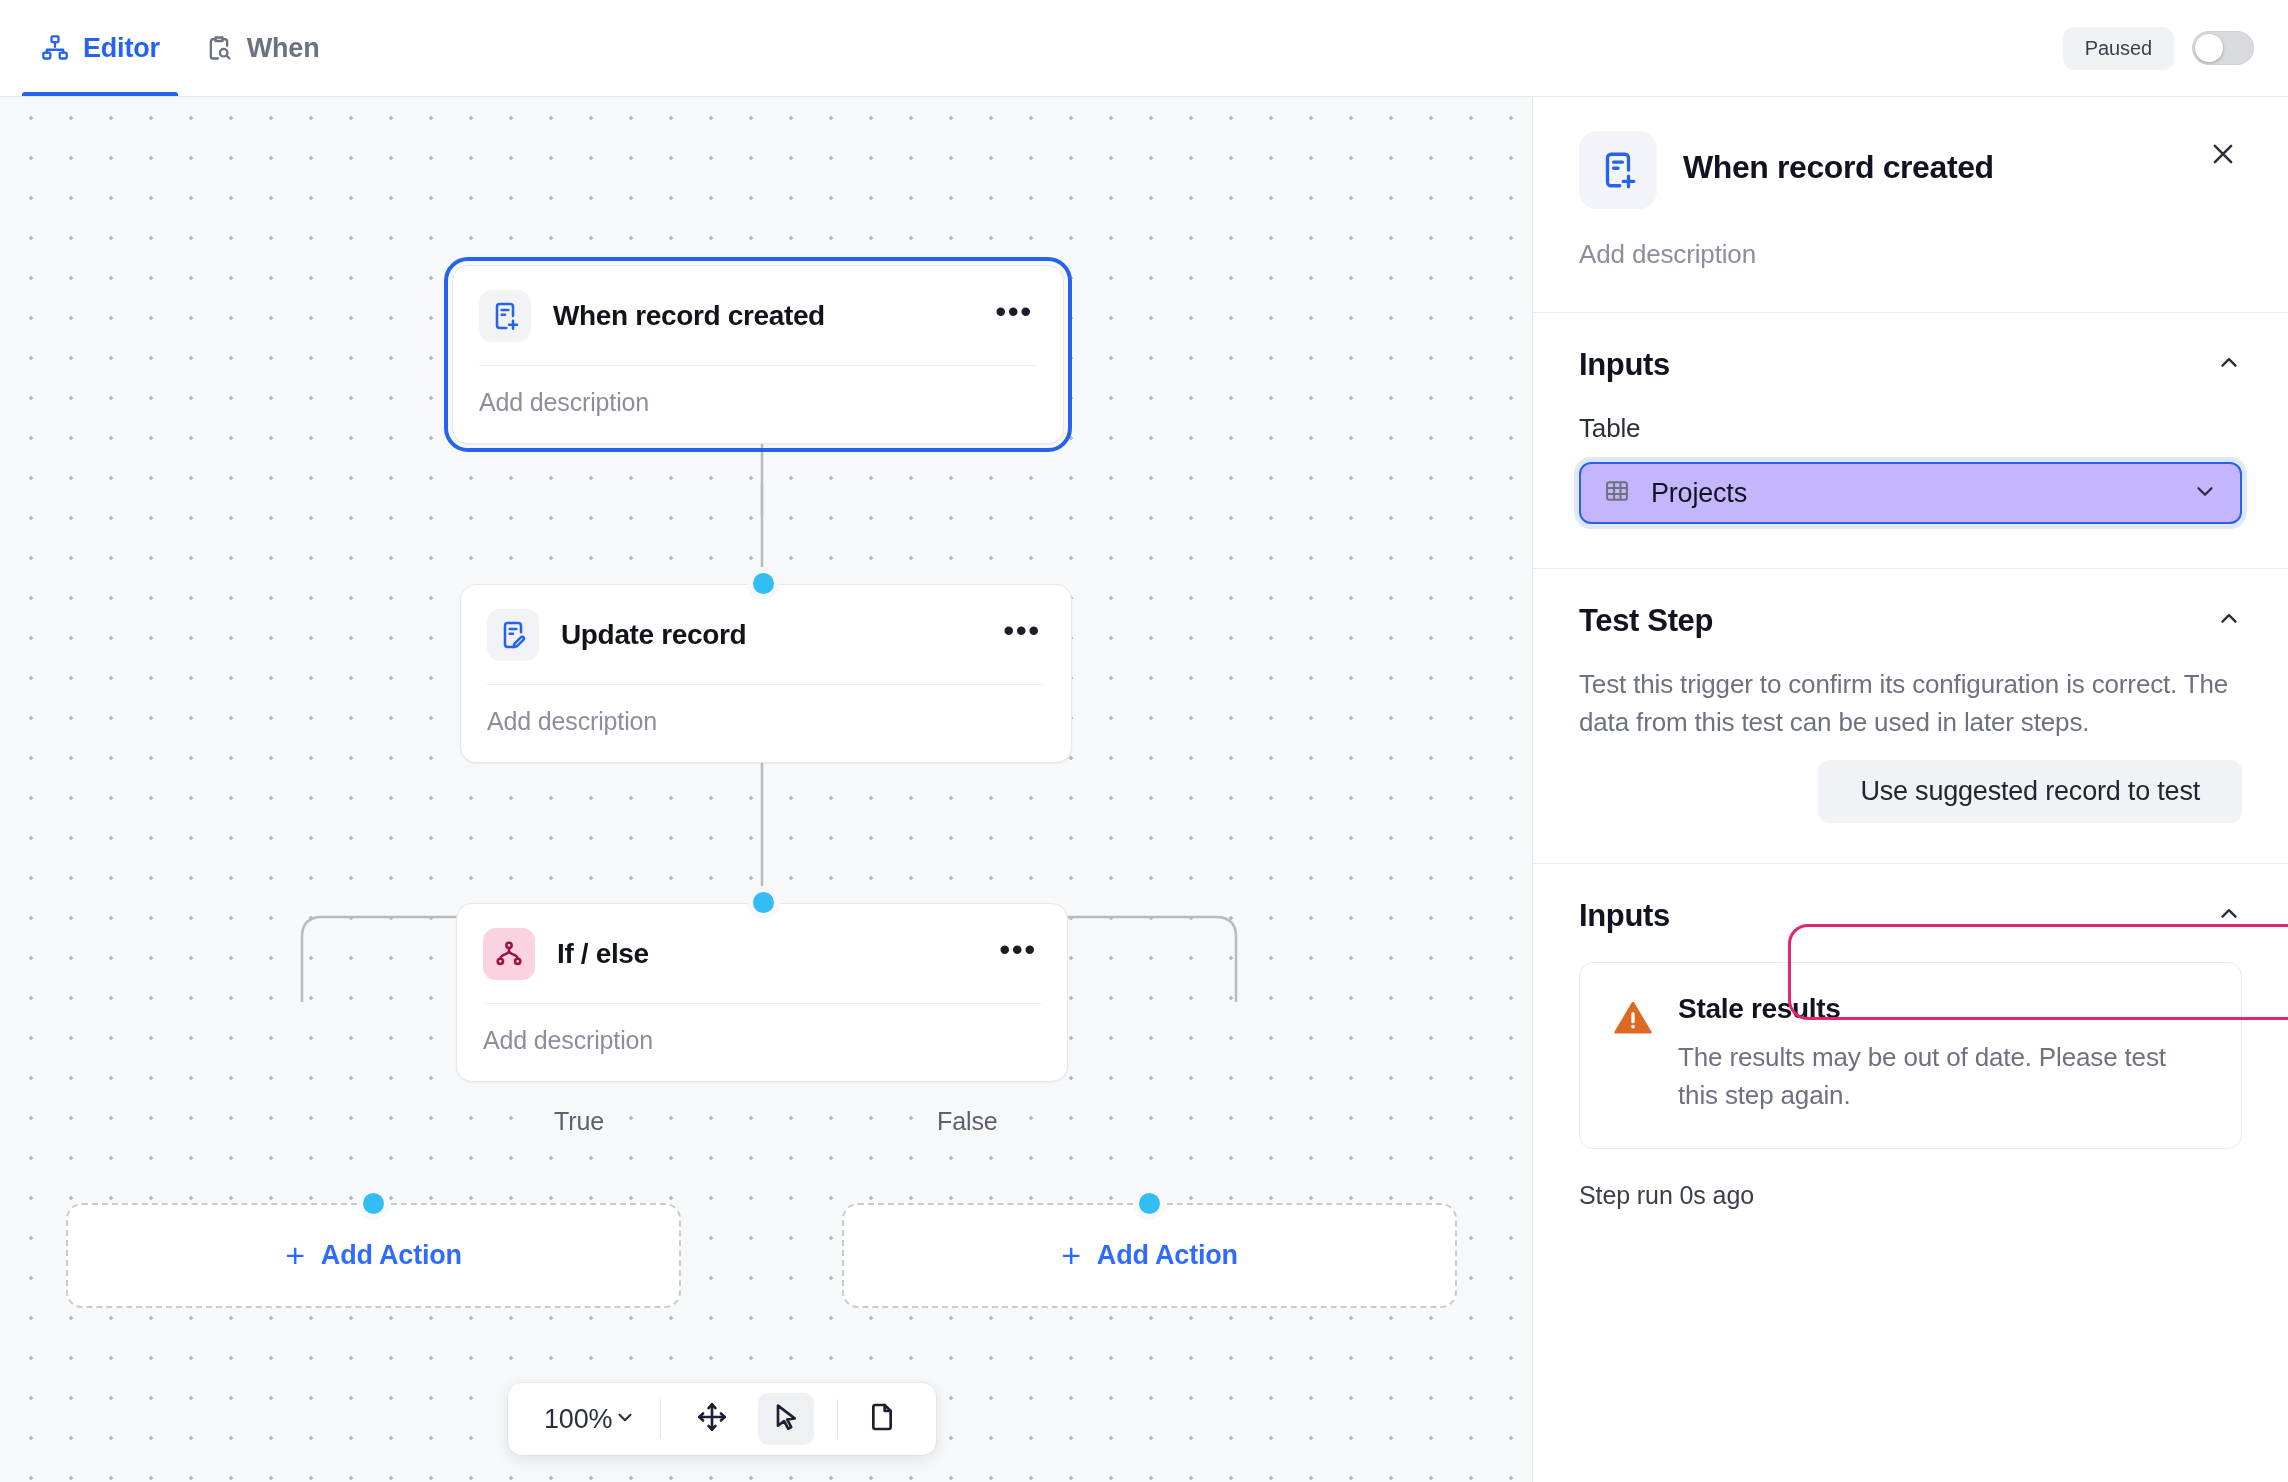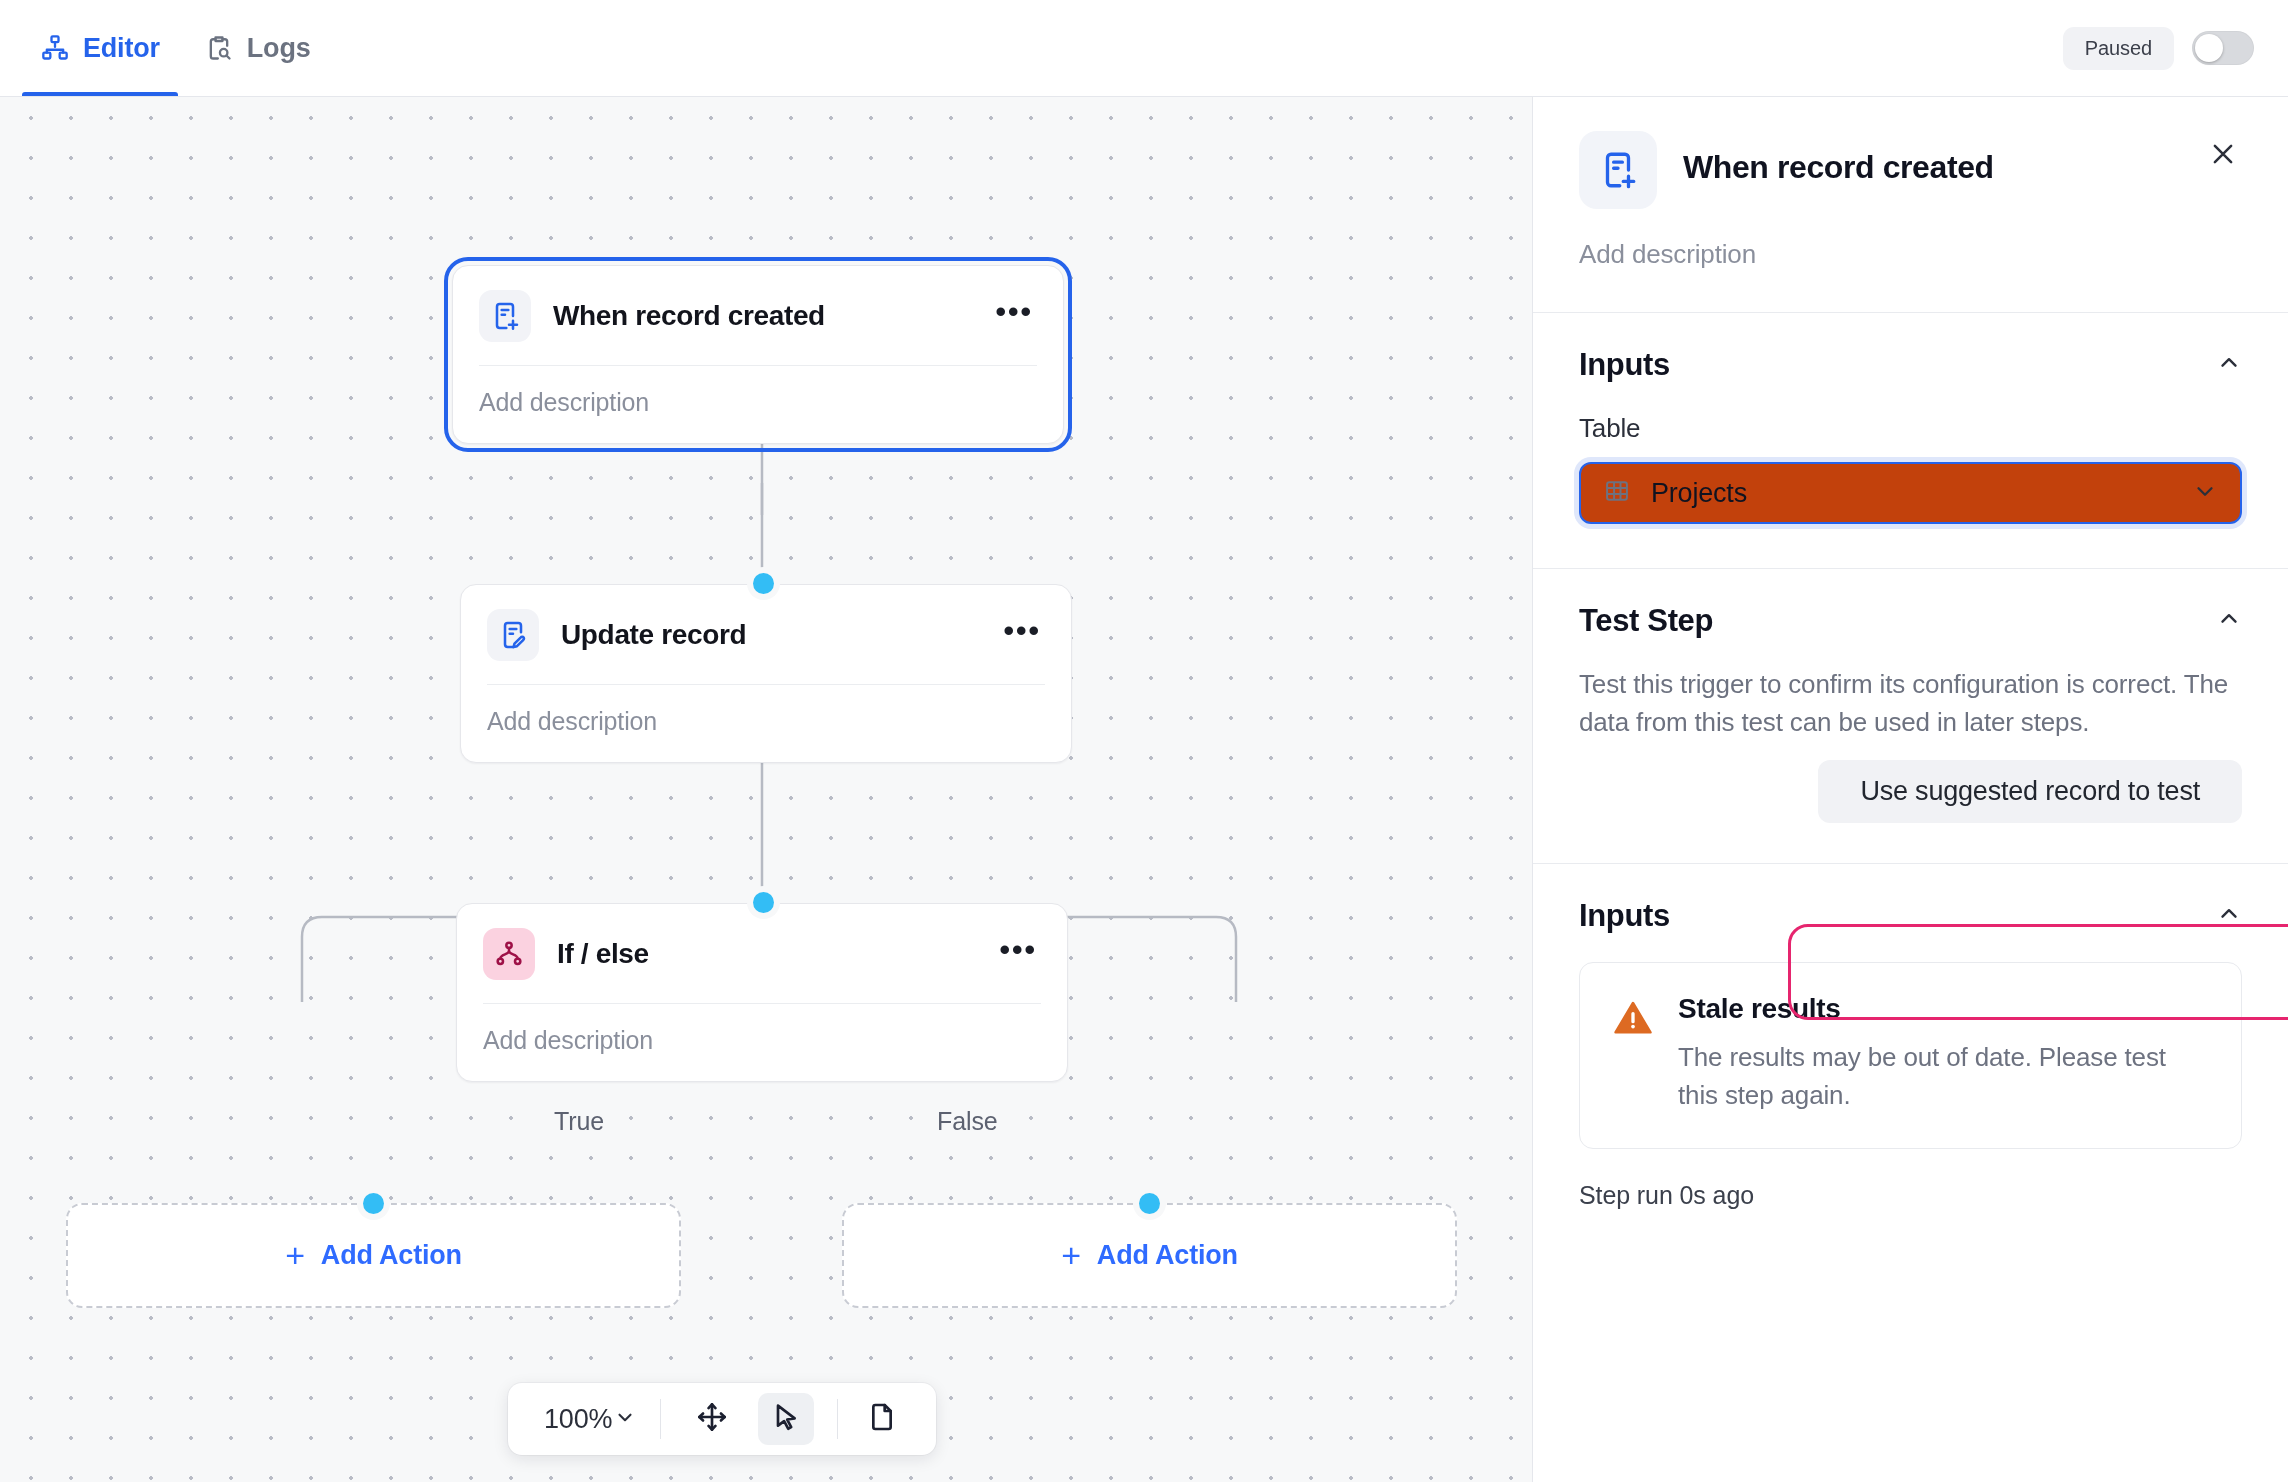--- a/index.html
+++ b/index.html
@@ -207,21 +207,21 @@
   .select {
     margin-top: 18px;
     height: 62px;
     border: 2px solid #2563eb;
     border-radius: 12px;
     box-shadow: 0 0 0 5px #dfe7fb;
     display: flex; align-items: center;
     padding: 0 22px;
     gap: 20px;
     cursor: pointer;
-    background: #c2410c;
+    background: #c4b5fd;
   }
   .select .val { font-size: 27px; color: #101320; flex: 1; letter-spacing: -0.2px; }
 
   .sec-body { font-size: 26px; color: #6d7280; line-height: 1.48; margin-top: 26px; letter-spacing: -0.15px; }
 
   .test-btn-wrap {
     display: flex; justify-content: flex-end; margin-top: 18px;
     position: relative;
   }
   .highlight-box {
@@ -276,21 +276,21 @@
 
       <div class="tab">
         <span class="glyph">
           <svg width="28" height="28" viewBox="0 0 24 24" fill="none" stroke="#6b7280" stroke-width="2" stroke-linecap="round" stroke-linejoin="round">
             <path d="M9 3h6v3H9z"></path>
             <path d="M15 4.5h2a2 2 0 0 1 2 2V10M9 4.5H7a2 2 0 0 0-2 2V19a2 2 0 0 0 2 2h4"></path>
             <circle cx="16" cy="16" r="3.2"></circle>
             <path d="M18.4 18.4 21 21"></path>
           </svg>
         </span>
-        <span>Logs</span>
+        <span>When</span>
       </div>
 
     </div>
 
     <div class="topbar-right">
       <div class="status-pill">Paused</div>
       <div class="toggle">
         <div class="knob"></div>
       </div>
     </div>

